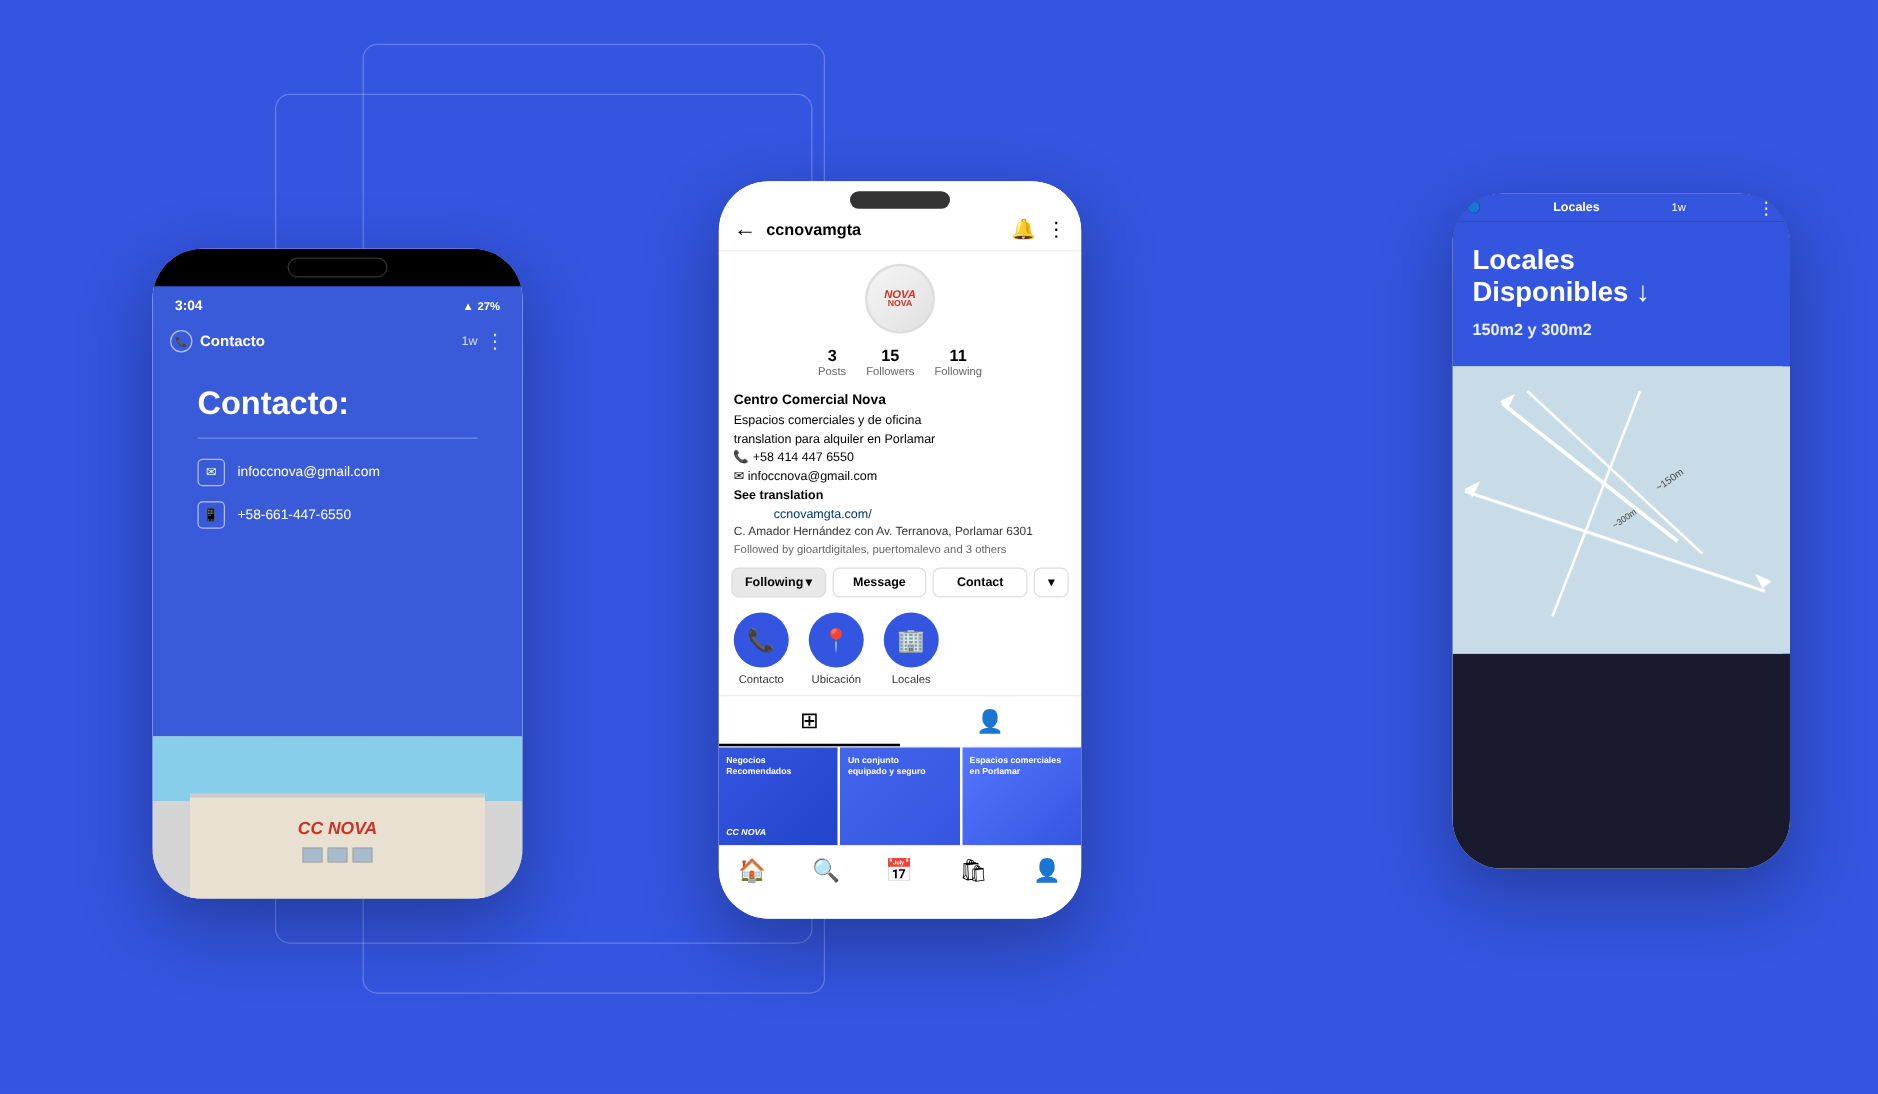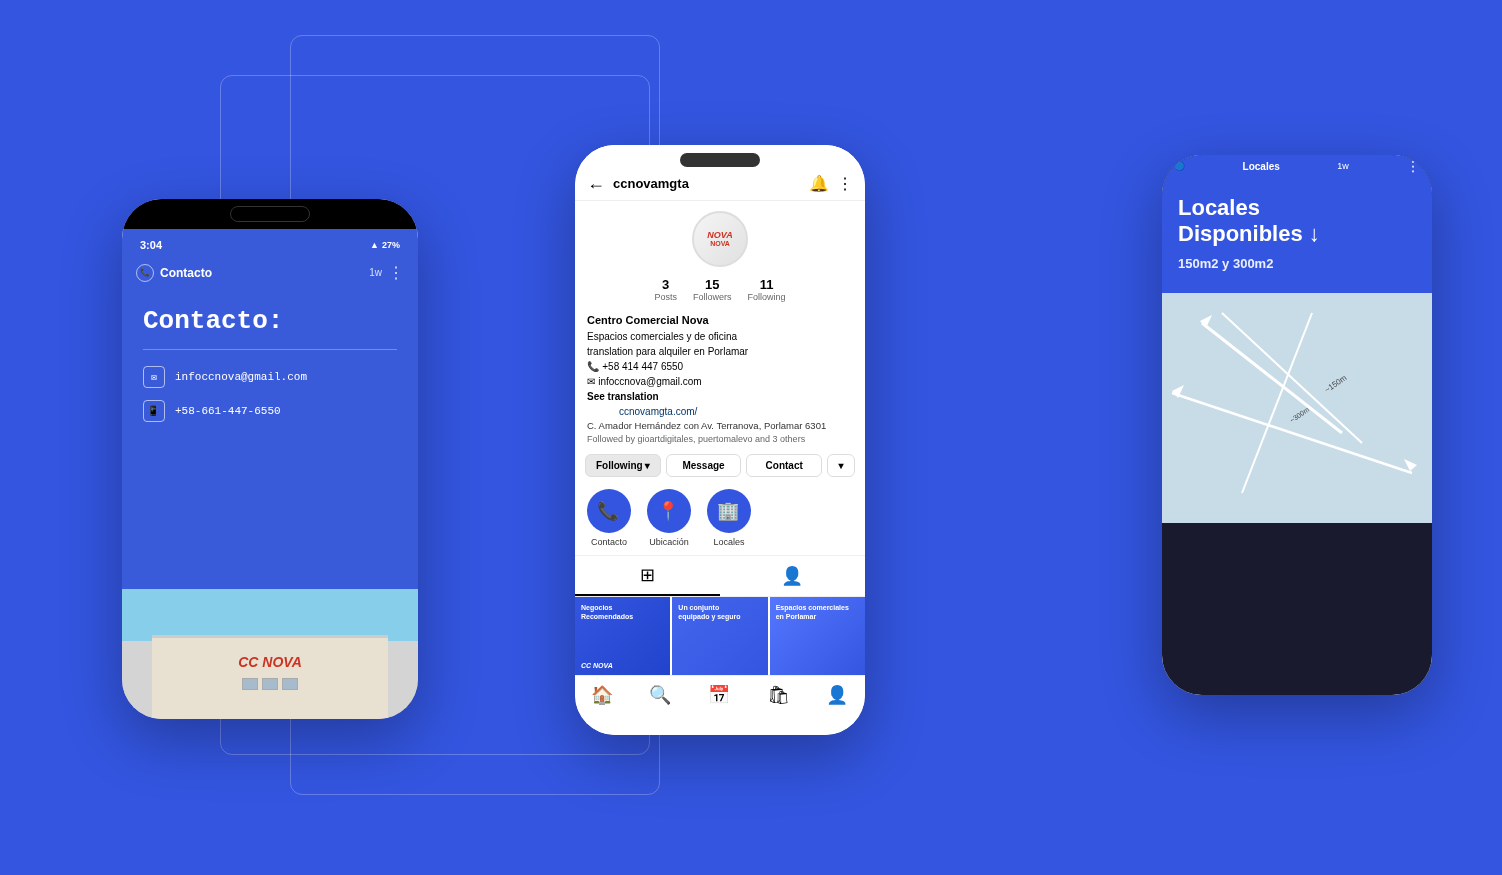--- a/index.html
+++ b/index.html
@@ -68,21 +68,21 @@
       height: 18px;
       border: 1.5px solid rgba(255,255,255,0.6);
       border-radius: 50%;
       display: flex;align-items:center;justify-content:center;
       font-size:8px;color:white;
     }
     .left-header-title { font-weight:600; font-size:12px; flex:1; }
     .left-header-time { font-size:10px; opacity:0.8; }
     .left-dots { font-size:16px; opacity:0.8; }
 
-    .left-content { padding: 16px 21px; font-family: Liberation Mono, monospace; }
+    .left-content { padding: 16px 36px; }
     .left-heading {
       color: white;
       font-size: 26px;
       font-weight: 700;
       margin-bottom: 12px;
       line-height: 1.2;
     }
     .left-divider {
       height: 1px;
       background: rgba(255,255,255,0.3);

